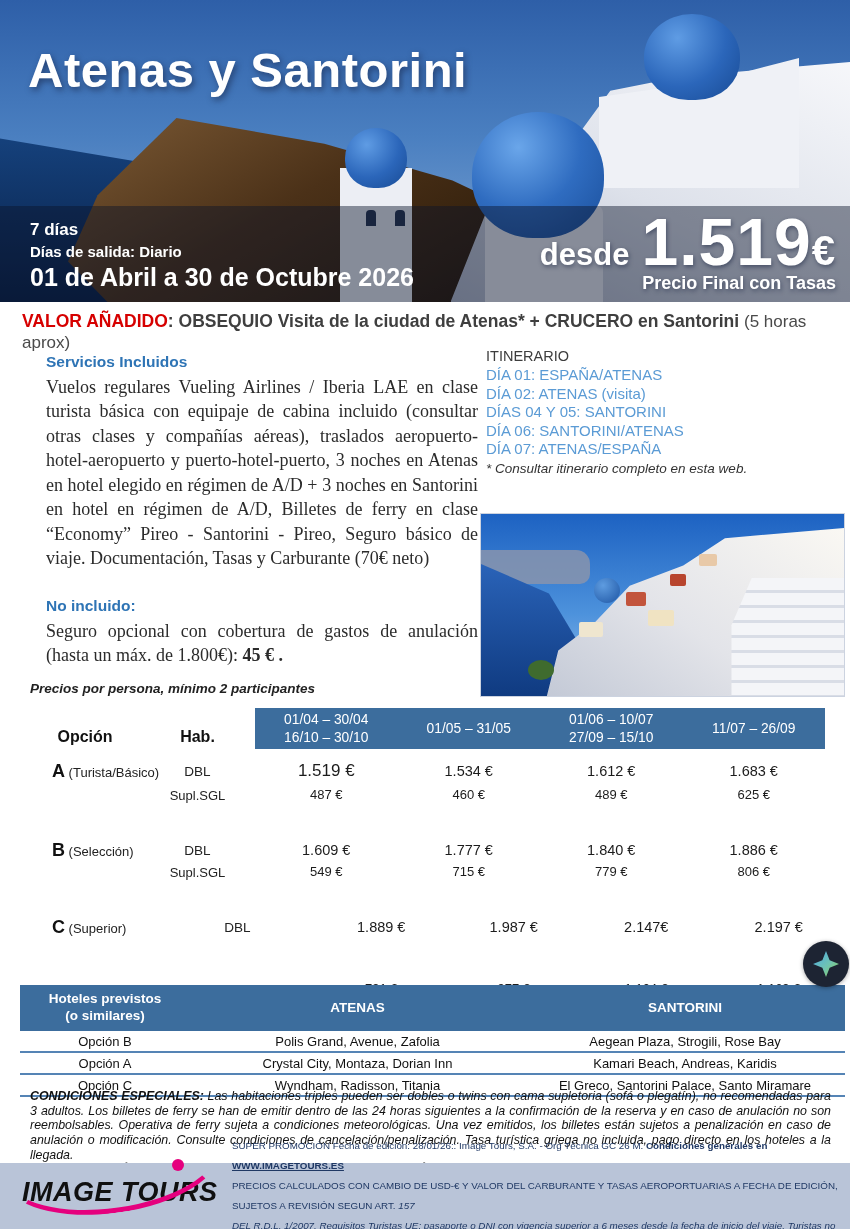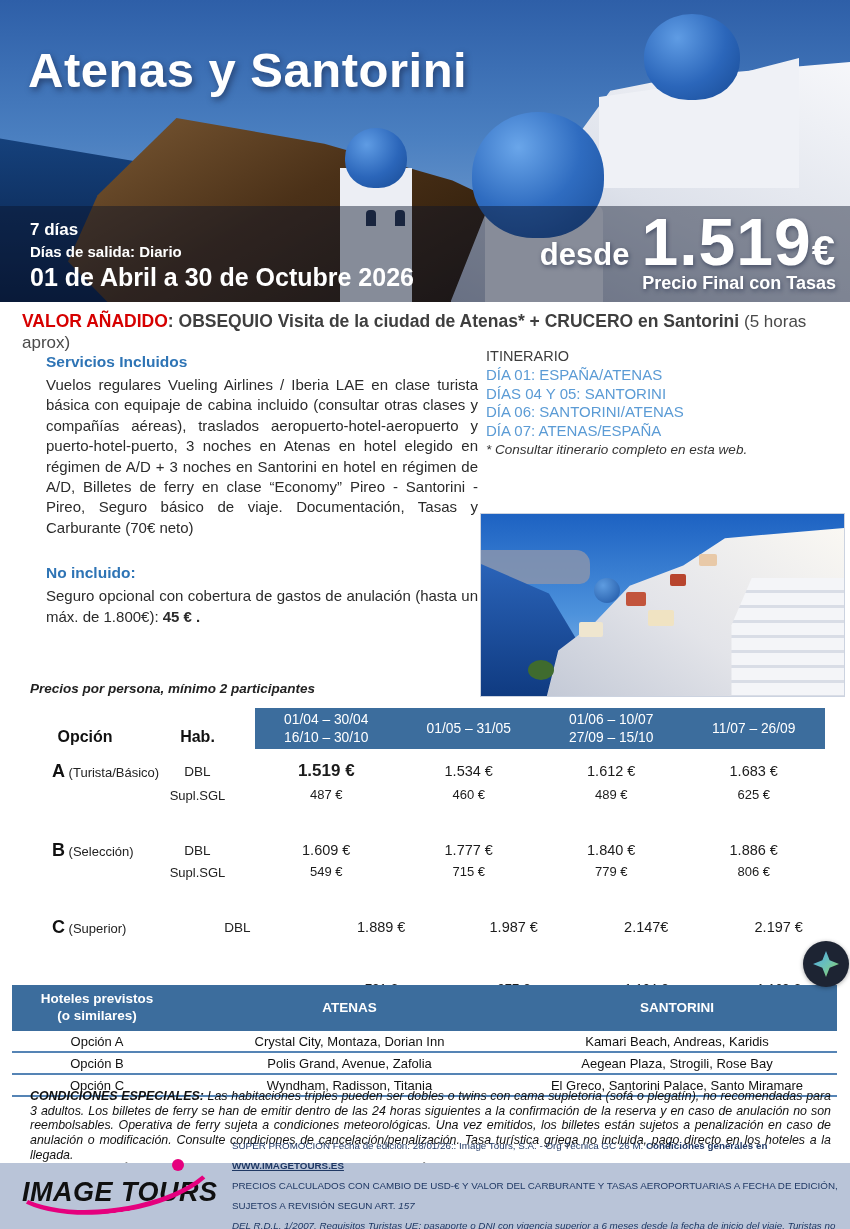--- a/index.html
+++ b/index.html
@@ -54,21 +54,21 @@
   .hero-price .note { font-size:18px; font-weight:bold; }
 
   
   .valor { position:absolute; top:311px; left:22px; width:822px; font-size:17.5px; font-weight:bold; color:#3f3f3f; }
   .valor .red { color:#d60000; }
   .valor .small { font-size:17px; font-weight:normal; color:#4a4a4a; }
 
   
   .left-col { position:absolute; top:353px; left:46px; width:432px; }
   .sec-title { color:#2e74b5; font-size:15.5px; font-weight:bold; margin-bottom:4px; }
-  .body-text { font-size:15px; line-height:1.36; color:#2b2b2b; text-align:justify; }
+  .body-text { font-size:18px; line-height:1.36; color:#2b2b2b; text-align:justify;font-family:Liberation Serif, serif; }
   .no-incl { margin-top:26px; }
   .bold { font-weight:bold; }
 
   
   .right-col { position:absolute; top:348px; left:486px; width:360px; }
   .itin-title { font-size:14.5px; color:#3d3d3d; margin-bottom:2px; }
   .itin-day { font-size:15px; color:#5b9bd5; line-height:1.24; }
   .itin-note { font-size:13.5px; font-style:italic; color:#333; margin-top:2px; }
 
   
@@ -95,34 +95,34 @@
   .pt-grid { display:grid; grid-template-columns:110px 115px repeat(4, 1fr); }
   .pt-lbl { font-size:16px; font-weight:bold; color:#111; text-align:center; align-self:end; padding-bottom:3px; }
   .pt-date { background:#3c6d9d; color:#fff; font-size:13.8px; text-align:center;
     display:flex; align-items:center; justify-content:center; min-height:41px; line-height:1.3; }
   .pt-block { display:grid; grid-template-columns:110px 115px repeat(4,1fr); margin-top:8px; margin-bottom:14px; }
   .pt-block.last { margin-bottom:0;gap:40px; }
   .pt-opt { font-size:13px; color:#222; padding-left:22px; align-self:center; white-space:nowrap; }
   .pt-opt .letter { font-size:18px; font-weight:bold; color:#111; }
   .pt-cell { text-align:center; font-size:14.5px; color:#1c1c1c; padding:4px 0; align-self:center; }
   .pt-cell.sgl { font-size:13px; padding-top:2px; }
-  .pt-cell.big { font-size:17px; font-weight:bold; }
+  .pt-cell.big { font-size:17px; font-weight:normal; }
   .pt-hab { text-align:center; font-size:13.5px; color:#222; align-self:center; }
   .pt-hab.sgl { font-size:13px; }
   .pt-spacer { height:10px; }
 
   
   .sparkle-btn { position:absolute; top:941px; left:803px; width:46px; height:46px; border-radius:50%;
     background:#1d2433; display:flex; align-items:center; justify-content:center; cursor:pointer;
     box-shadow:0 1px 4px rgba(0,0,0,0.35); z-index:20; }
   .sparkle-shape { width:26px; height:26px; background:linear-gradient(135deg,#49a7e8 0%,#6fc3b2 55%,#8fd14f 100%);
     clip-path:polygon(50% 0,64% 36%,100% 50%,64% 64%,50% 100%,36% 64%,0 50%,36% 36%); }
 
   
-  .hotels { position:absolute; top:985px; left:12px; width:825px; font-size:13px; }
+  .hotels { position:absolute; top:985px; left:20px; width:825px; font-size:13px; }
   .ht-grid { display:grid; grid-template-columns:170px 335px 320px; }
   .ht-head { background:#3c6d9d; color:#fff; font-weight:bold; font-size:13.5px; text-align:center;
     display:flex; align-items:center; justify-content:center; min-height:46px; line-height:1.25; }
   .ht-row { display:grid; grid-template-columns:170px 335px 320px; border-bottom:2px solid #5584b5; }
   .ht-cell { text-align:center; color:#111; padding:3px 2px 2px; font-size:13px; }
 
   
   .conds { position:absolute; top:1089px; left:30px; width:801px; font-size:12.4px; line-height:1.18;
     color:#111; font-style:italic; text-align:justify; }
   .conds .lbl { font-weight:bold; }
@@ -188,20 +188,21 @@
   <div class="body-text">Vuelos regulares  Vueling Airlines / Iberia LAE en clase turista básica con equipaje de cabina incluido (consultar otras clases y compañías aéreas), traslados aeropuerto-hotel-aeropuerto y puerto-hotel-puerto, 3 noches en Atenas en hotel elegido en régimen de A/D + 3 noches  en Santorini en hotel en régimen de A/D, Billetes de ferry en clase “Economy”  Pireo - Santorini - Pireo, Seguro básico de viaje.  Documentación, Tasas y Carburante (70€ neto)</div>
   <div class="no-incl">
     <div class="sec-title">No incluido:</div>
     <div class="body-text"><span>Seguro opcional con cobertura de gastos de anulación (hasta un máx. de 1.800€): </span><span class="bold">45 €</span><span class="bold"> .</span></div>
   </div>
 </div>
 
 <div class="right-col">
   <div class="itin-title">ITINERARIO</div>
   <div class="itin-day">DÍA 01: ESPAÑA/ATENAS</div>
+  <div class="itin-day">DÍA 02: ATENAS (visita)</div>
   <div class="itin-day">DÍAS 04 Y 05: SANTORINI</div>
   <div class="itin-day">DÍA 06: SANTORINI/ATENAS</div>
   <div class="itin-day">DÍA 07: ATENAS/ESPAÑA</div>
   <div class="itin-note">* Consultar itinerario completo en esta web.</div>
 </div>
 
 <div class="photo">
   <div class="sky"></div>
   <div class="farcliff"></div>
   <div class="sea"></div>
@@ -283,28 +284,28 @@
 </div>
 
 <div class="hotels">
   <div class="ht-grid">
     <div class="ht-head pre">Hoteles previstos
 (o similares)</div>
     <div class="ht-head">ATENAS</div>
     <div class="ht-head">SANTORINI</div>
   </div>
   <div class="ht-row">
+    <div class="ht-cell">Opción B</div>
+    <div class="ht-cell">Polis Grand, Avenue, Zafolia</div>
+    <div class="ht-cell">Aegean Plaza, Strogili, Rose Bay</div>
+  </div>
+  <div class="ht-row">
     <div class="ht-cell">Opción A</div>
     <div class="ht-cell">Crystal City, Montaza, Dorian Inn</div>
     <div class="ht-cell">Kamari Beach, Andreas, Karidis</div>
-  </div>
-  <div class="ht-row">
-    <div class="ht-cell">Opción B</div>
-    <div class="ht-cell">Polis Grand, Avenue, Zafolia</div>
-    <div class="ht-cell">Aegean Plaza, Strogili, Rose Bay</div>
   </div>
   <div class="ht-row">
     <div class="ht-cell">Opción C</div>
     <div class="ht-cell">Wyndham, Radisson, Titania</div>
     <div class="ht-cell">El Greco, Santorini Palace, Santo Miramare</div>
   </div>
 </div>
 
 <div class="conds">
   <div><span class="lbl">CONDICIONES ESPECIALES:</span><span>  Las habitaciones triples pueden ser dobles o twins con cama supletoria (sofá o plegatín), no recomendadas para 3 adultos. Los billetes de ferry se han de emitir dentro de las 24 horas siguientes a la confirmación de la reserva y en caso de anulación no son reembolsables. Operativa de ferry sujeta a condiciones meteorológicas. Una vez emitidos, los billetes están sujetos a penalización en caso de anulación o modificación. Consulte condiciones de cancelación/penalización. Tasa turística griega no incluida, pago directo en los hoteles a la llegada.</span></div>

